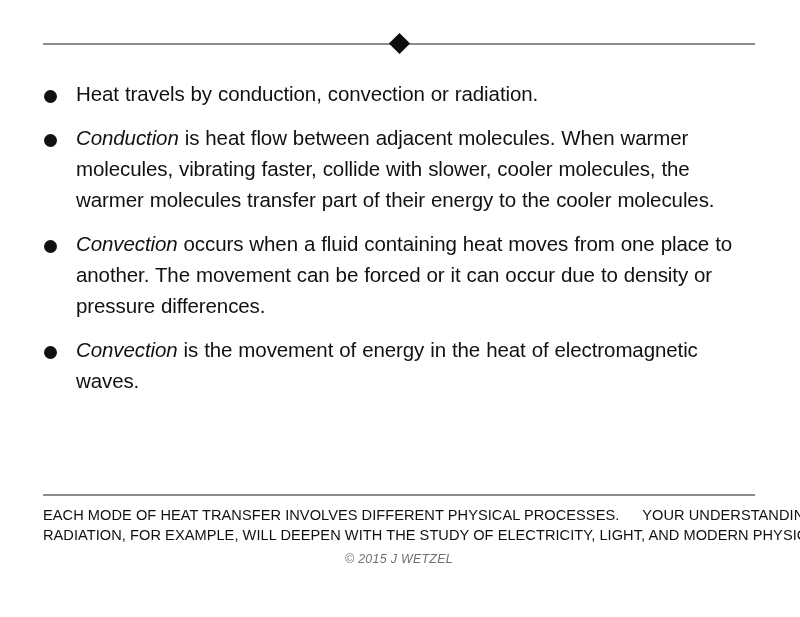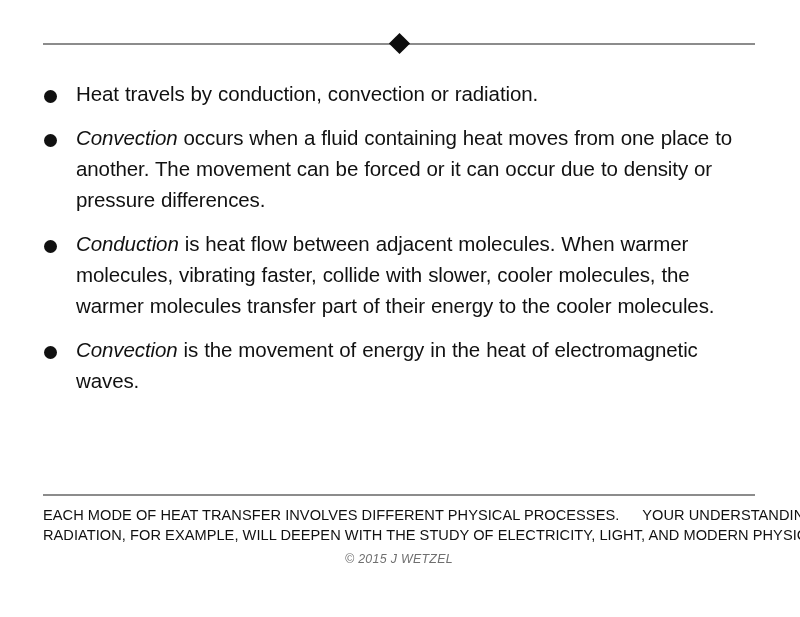--- a/index.html
+++ b/index.html
@@ -141,28 +141,28 @@
     <div class="bullet-item">
       <span class="bullet-marker"></span>
       <span class="bullet-text">
         <em></em><span>Heat travels by conduction, convection or radiation.</span>
       </span>
     </div>
 
     <div class="bullet-item">
       <span class="bullet-marker"></span>
       <span class="bullet-text">
-        <em>Convection</em><span> occurs when a fluid containing heat moves from one place to another.  The movement can be forced or it can occur due to density or pressure differences.</span>
+        <em>Conduction</em><span> is heat flow between adjacent molecules.  When warmer molecules, vibrating faster, collide with slower, cooler molecules, the warmer molecules transfer part of their energy to the cooler molecules.</span>
       </span>
     </div>
 
     <div class="bullet-item">
       <span class="bullet-marker"></span>
       <span class="bullet-text">
-        <em>Conduction</em><span> is heat flow between adjacent molecules.  When warmer molecules, vibrating faster, collide with slower, cooler molecules, the warmer molecules transfer part of their energy to the cooler molecules.</span>
+        <em>Convection</em><span> occurs when a fluid containing heat moves from one place to another.  The movement can be forced or it can occur due to density or pressure differences.</span>
       </span>
     </div>
 
     <div class="bullet-item">
       <span class="bullet-marker"></span>
       <span class="bullet-text">
         <em>Convection</em><span> is the movement of energy in the heat of electromagnetic waves.</span>
       </span>
     </div>
 

